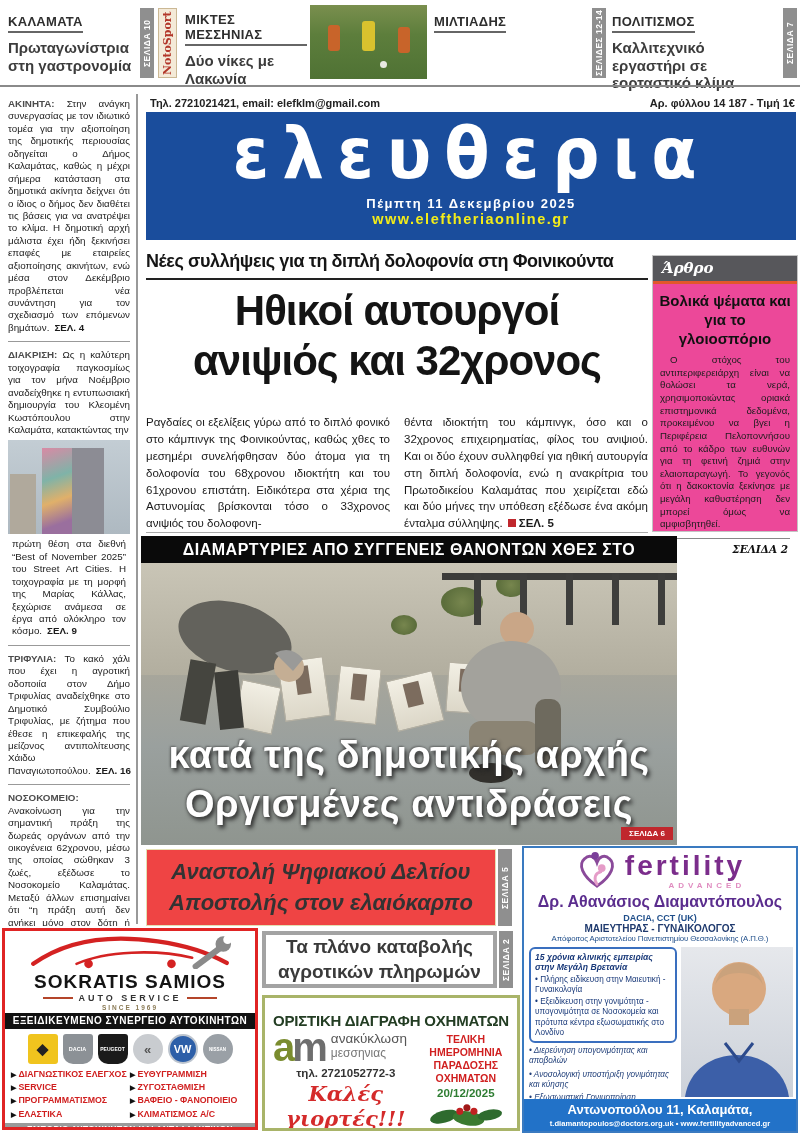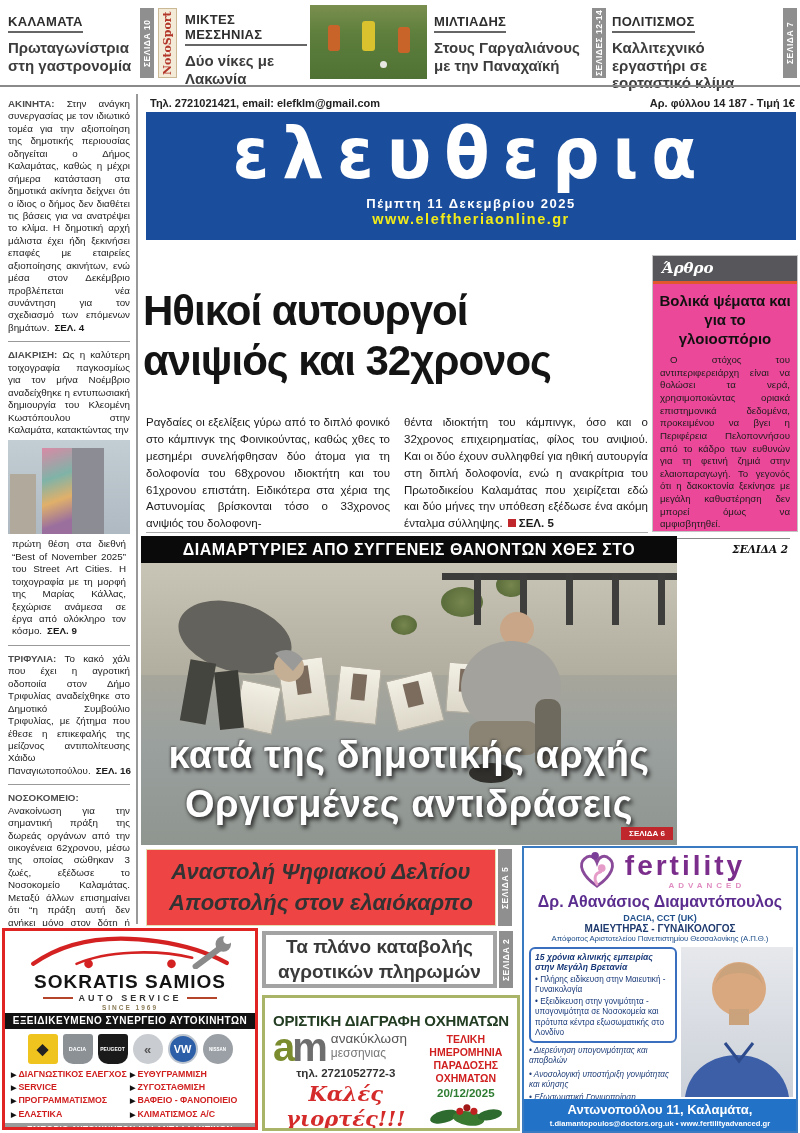--- a/index.html
+++ b/index.html
@@ -50,21 +50,21 @@
   .mast{position:absolute;left:146px;top:112px;width:650px;height:128px;background:#1a4d9c;
         text-align:center;color:#fff;overflow:hidden;}
   .logo{font-family:"DejaVu Sans",sans-serif;font-weight:bold;font-size:66px;letter-spacing:13px;
         line-height:84px;transform:scaleY(1.08);}
   .mast-date{font-size:13px;font-weight:bold;letter-spacing:1.5px;}
   .mast-web{font-size:14.5px;font-weight:bold;color:#f3ec19;letter-spacing:1.5px;}
 
   
   .kicker{position:absolute;left:146px;top:251px;width:502px;font-size:18px;font-weight:bold;
         letter-spacing:-.4px;border-bottom:2px solid #222;padding-bottom:6px;color:#151515;}
-  .headline{position:absolute;left:143px;top:286px;width:508px;font-weight:bold;
+  .headline{position:absolute;left:143px;top:286px;width:508px;text-align:center;font-weight:bold;
         font-size:42px;line-height:1.18;letter-spacing:-1px;color:#141414;}
   .lead-body{position:absolute;left:146px;top:414px;width:502px;display:flex;gap:14px;
         font-size:11.5px;line-height:1.47;text-align:justify;color:#1a1a1a;}
   .lead-col{width:244px;}
   .red-sq{display:inline-block;width:8px;height:8px;background:#c0272d;margin:0 3px 0 5px;}
   .lead-rule{position:absolute;left:146px;top:532px;width:502px;height:1px;background:#aaa;}
 
   
   .arthro{position:absolute;left:652px;top:255px;width:146px;height:277px;border:1px solid #c4c4c4;
         box-sizing:border-box;background:#ec4899;}
@@ -195,21 +195,20 @@
     <div class="ts-title">Δύο νίκες με Λακωνία</div>
   </div>
   <div class="ts-photo">
     <div class="player" style="left:18px;top:20px;width:12px;height:26px;background:#c8642a;"></div>
     <div class="player" style="left:52px;top:16px;width:13px;height:30px;background:#d9c22e;"></div>
     <div class="player" style="left:88px;top:22px;width:12px;height:26px;background:#c8642a;"></div>
     <div class="ball" style="left:70px;top:56px;"></div>
   </div>
   <div class="ts-item" id="ts3">
     <div class="ts-sec">ΜΙΛΤΙΑΔΗΣ</div>
-    <div class="ts-title">Στους Γαργαλιάνους με την Παναχαϊκή</div>
   </div>
   <div class="vtag" id="vt2">ΣΕΛΙΔΕΣ 12-14</div>
   <div class="ts-item" id="ts4">
     <div class="ts-sec">ΠΟΛΙΤΙΣΜΟΣ</div>
     <div class="ts-title">Καλλιτεχνικό εργαστήρι σε εορταστικό κλίμα</div>
   </div>
   <div class="vtag" id="vt3">ΣΕΛΙΔΑ 7</div>
   <div class="rule"></div>
 
   <div class="sidebar">
@@ -233,20 +232,21 @@
   <div class="divider-v"></div>
 
   <div class="contact">Τηλ. 2721021421, email: elefklm@gmail.com</div>
   <div class="issue">Αρ. φύλλου 14 187 - Τιμή 1€</div>
   <div class="mast">
     <div class="logo">ελευθερια</div>
     <div class="mast-date">Πέμπτη 11 Δεκεμβρίου 2025</div>
     <div class="mast-web">www.eleftheriaonline.gr</div>
   </div>
 
+  <div class="kicker">Νέες συλλήψεις για τη διπλή δολοφονία στη Φοινικούντα</div>
   <div class="headline">
     <span style="display:block;">Ηθικοί αυτουργοί</span>
     <span style="display:block;">ανιψιός και 32χρονος</span>
   </div>
   <div class="lead-body">
     <div class="lead-col">Ραγδαίες οι εξελίξεις γύρω από το διπλό φονικό στο κάμπινγκ της Φοινικούντας, καθώς χθες το μεσημέρι συνελήφθησαν δύο άτομα για τη δολοφονία του 68χρονου ιδιοκτήτη και του 61χρονου επιστάτη. Ειδικότερα στα χέρια της Αστυνομίας βρίσκονται τόσο ο 33χρονος ανιψιός του δολοφονη-</div>
     <div class="lead-col">
       <span>θέντα ιδιοκτήτη του κάμπινγκ, όσο και ο 32χρονος επιχειρηματίας, φίλος του ανιψιού. Και οι δύο έχουν συλληφθεί για ηθική αυτουργία στη διπλή δολοφονία, ενώ η ανακρίτρια του Πρωτοδικείου Καλαμάτας που χειρίζεται εδώ και δύο μήνες την υπόθεση εξέδωσε ένα ακόμη ένταλμα σύλληψης.</span><span class="red-sq"></span><b>ΣΕΛ. 5</b>
     </div>
   </div>

